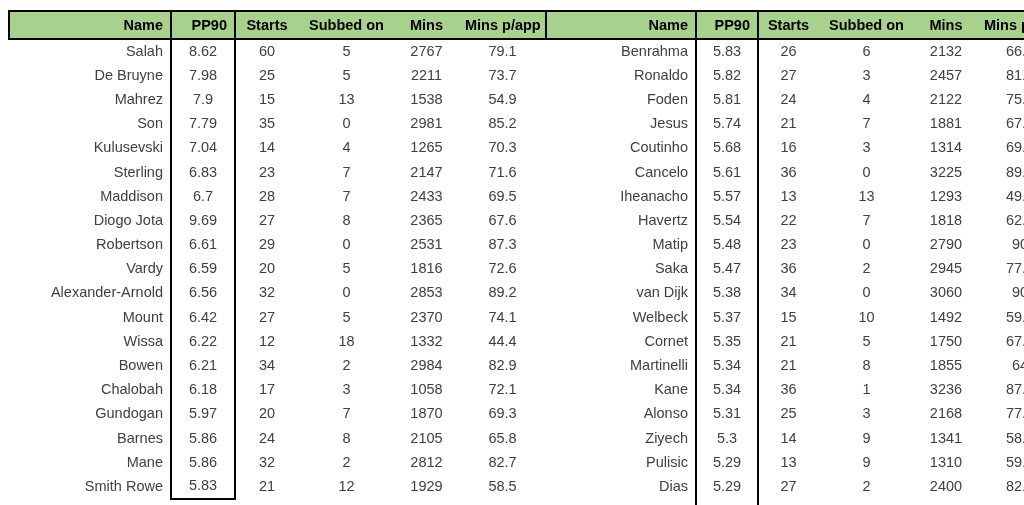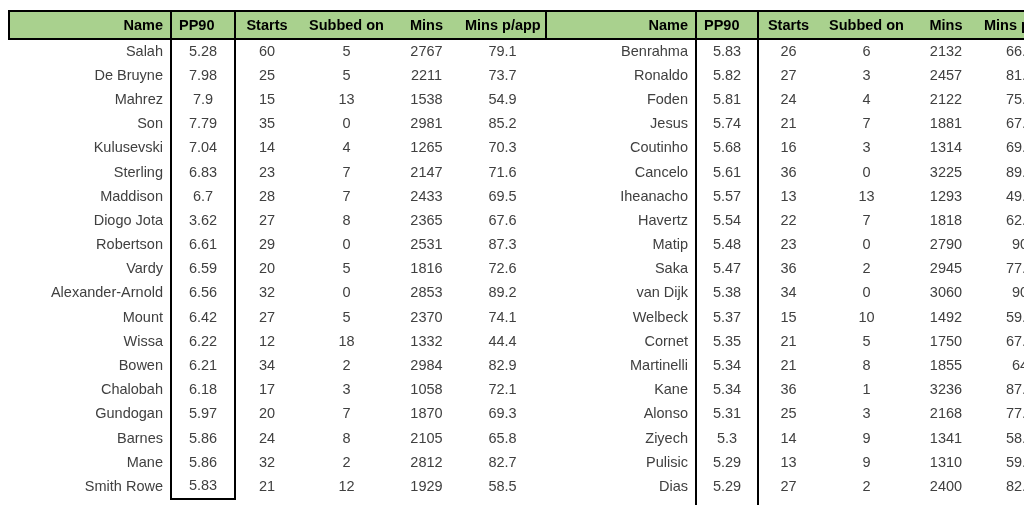--- a/index.html
+++ b/index.html
@@ -45,21 +45,21 @@
     vertical-align: middle;
   }
 
   .th-name {
     text-align: right;
     border-left: 2px solid #000000;
   }
   .th-pp90 {
     background: #00b050;
     color: #ffffff;
-    text-align: left;
+    text-align: right;
     border-left: 2px solid #000000;
     border-right: 2px solid #000000;
   }
   .th-num { text-align: center; }
   .th-last { border-right: 2px solid #000000; }
 
   
   .stat-table tbody tr { height: 24.2px; }
 
   .stat-table tbody td {
@@ -123,21 +123,21 @@
         <th class="th-pp90">PP90</th>
         <th class="th-num">Starts</th>
         <th class="th-num">Subbed on</th>
         <th class="th-num">Mins</th>
         <th class="th-num th-last">Mins p/app</th>
       </tr>
     </thead>
     <tbody id="body-left">
         <tr>
           <td class="td-name">Salah</td>
-          <td class="td-pp90">5.28</td>
+          <td class="td-pp90">8.62</td>
           <td class="td-num">60</td>
           <td class="td-num">5</td>
           <td class="td-num">2767</td>
           <td class="td-num">79.1</td>
         </tr>
         <tr>
           <td class="td-name">De Bruyne</td>
           <td class="td-pp90">7.98</td>
           <td class="td-num">25</td>
           <td class="td-num">5</td>
@@ -179,21 +179,21 @@
         <tr>
           <td class="td-name">Maddison</td>
           <td class="td-pp90">6.7</td>
           <td class="td-num">28</td>
           <td class="td-num">7</td>
           <td class="td-num">2433</td>
           <td class="td-num">69.5</td>
         </tr>
         <tr>
           <td class="td-name">Diogo Jota</td>
-          <td class="td-pp90">3.62</td>
+          <td class="td-pp90">9.69</td>
           <td class="td-num">27</td>
           <td class="td-num">8</td>
           <td class="td-num">2365</td>
           <td class="td-num">67.6</td>
         </tr>
         <tr>
           <td class="td-name">Robertson</td>
           <td class="td-pp90">6.61</td>
           <td class="td-num">29</td>
           <td class="td-num">0</td>

